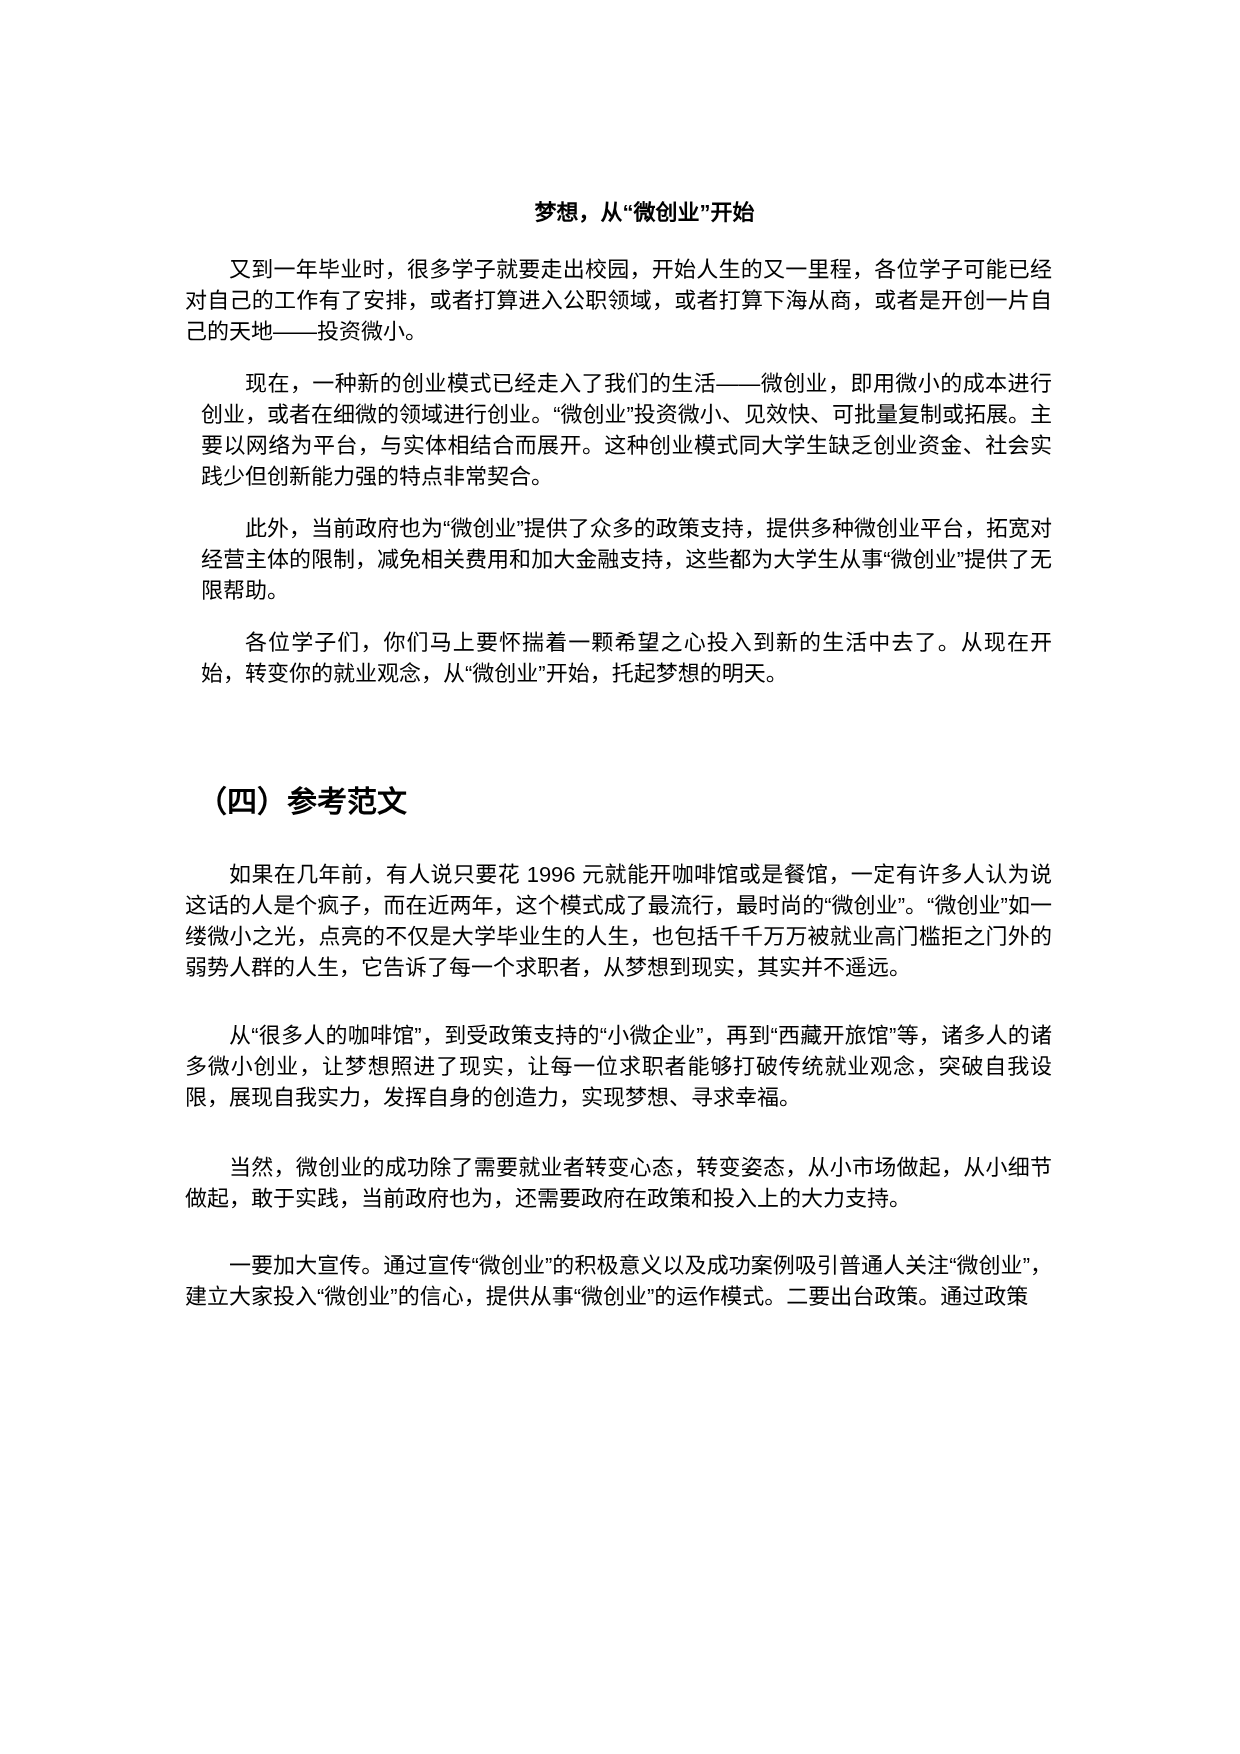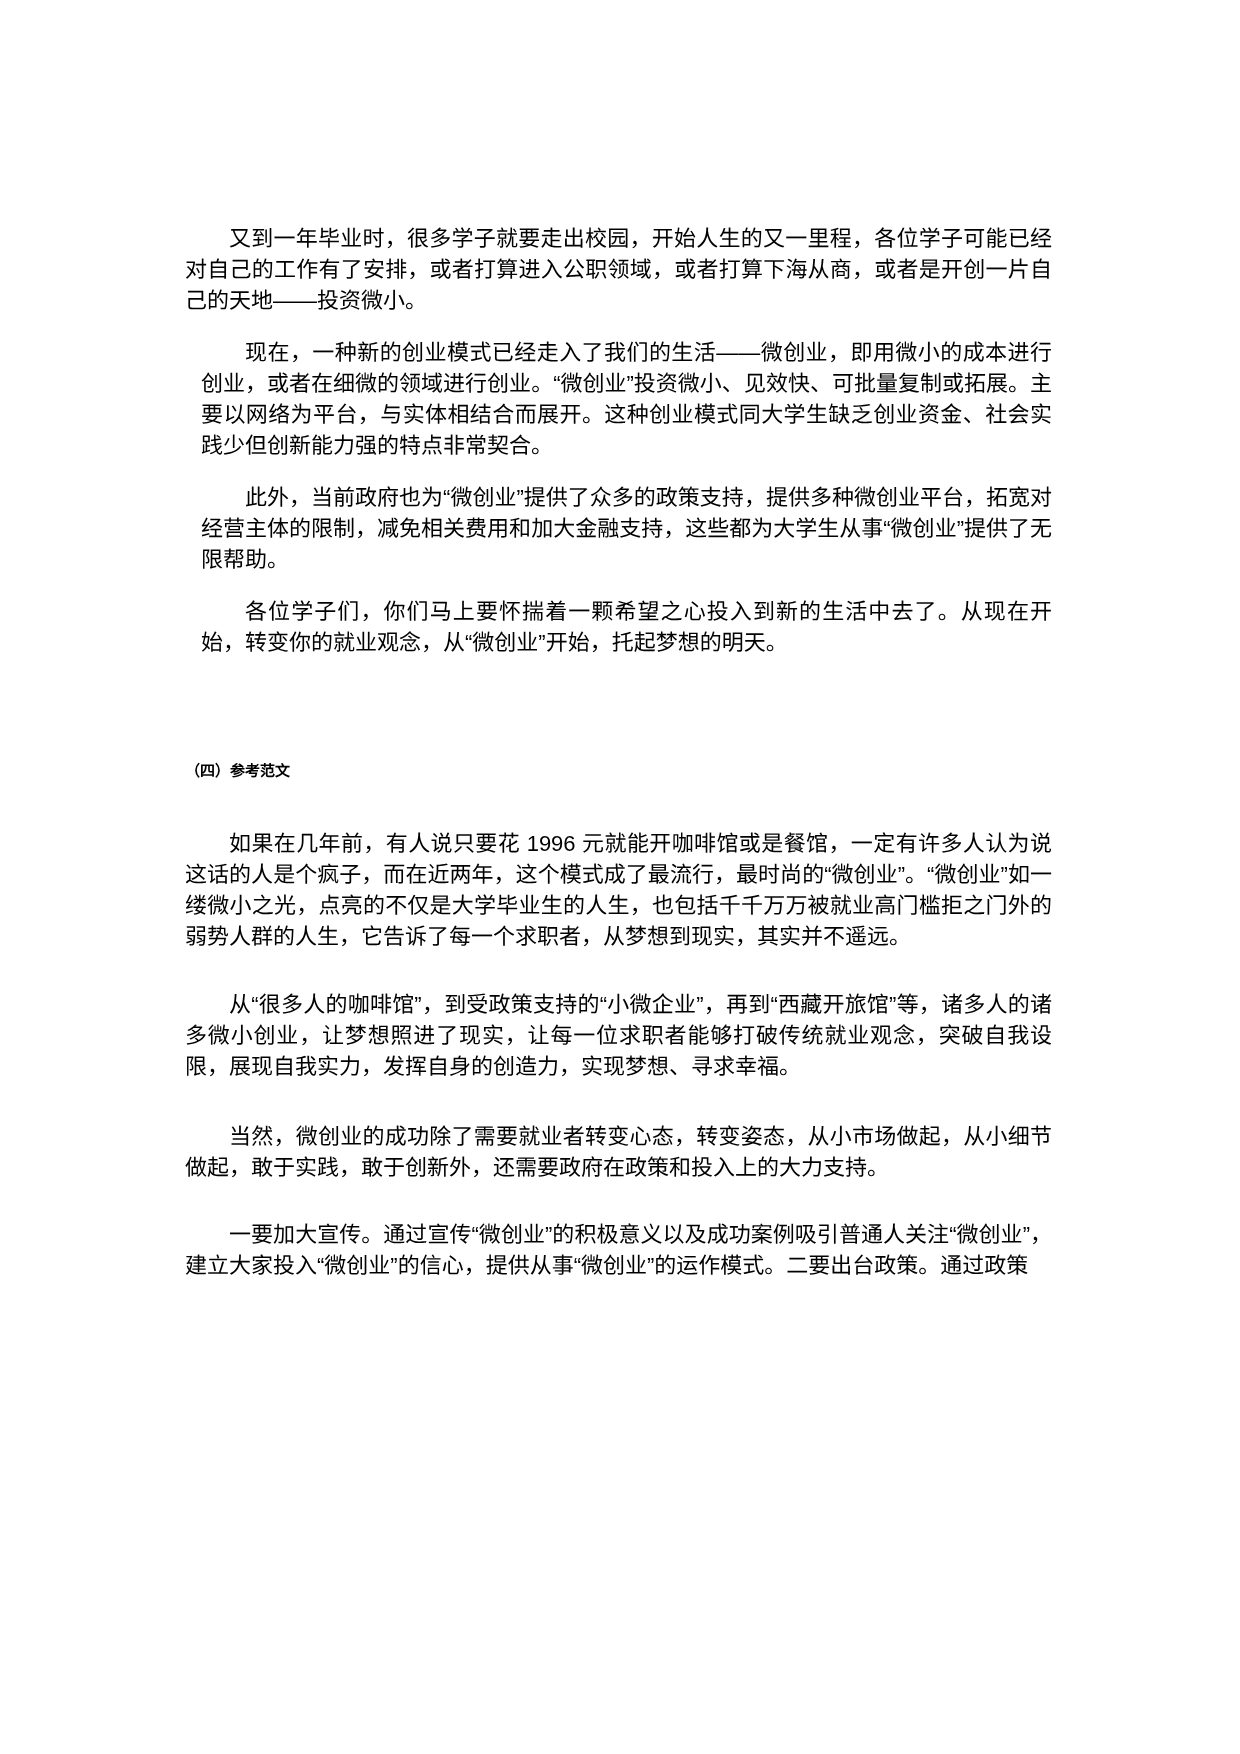--- a/index.html
+++ b/index.html
@@ -25,22 +25,22 @@
   }
   .doc-title {
     margin: 0;
     font-size: 22px;
     font-weight: bold;
     text-align: center;
     text-indent: 0;
     padding-left: 52px; 
   }
   .section-heading {
-    margin: 0;
-    font-size: 15px;
+    margin: 12px;
+    font-size: 30px;
     font-weight: bold;
     text-align: left;
     text-indent: 0;
   }
   .para {
     margin: 0;
     text-indent: 2em;
   }
   
   .mt26 { margin-top: 26px; }
@@ -50,34 +50,35 @@
   .mt37 { margin-top: 37px; }
   .mt39 { margin-top: 39px; }
   .mt42 { margin-top: 42px; }
   .mt97 { margin-top: 97px; }
 </style>
 </head>
 <body>
 
 <div class="page">
 
+  <h1 class="doc-title">梦想，从“微创业”开始</h1>
 
   <p class="para mt26">又到一年毕业时，很多学子就要走出校园，开始人生的又一里程，各位学子可能已经对自己的工作有了安排，或者打算进入公职领域，或者打算下海从商，或者是开创一片自己的天地——投资微小。</p>
 
   <p class="para mt21">现在，一种新的创业模式已经走入了我们的生活——微创业，即用微小的成本进行创业，或者在细微的领域进行创业。“微创业”投资微小、见效快、可批量复制或拓展。主要以网络为平台，与实体相结合而展开。这种创业模式同大学生缺乏创业资金、社会实践少但创新能力强的特点非常契合。</p>
 
   <p class="para mt21">此外，当前政府也为“微创业”提供了众多的政策支持，提供多种微创业平台，拓宽对经营主体的限制，减免相关费用和加大金融支持，这些都为大学生从事“微创业”提供了无限帮助。</p>
 
   <p class="para mt21">各位学子们，你们马上要怀揣着一颗希望之心投入到新的生活中去了。从现在开始，转变你的就业观念，从“微创业”开始，托起梦想的明天。</p>
 
   <h2 class="section-heading mt97">（四）参考范文</h2>
 
 
 
   <p class="para mt42">如果在几年前，有人说只要花 1996 元就能开咖啡馆或是餐馆，一定有许多人认为说这话的人是个疯子，而在近两年，这个模式成了最流行，最时尚的“微创业”。“微创业”如一缕微小之光，点亮的不仅是大学毕业生的人生，也包括千千万万被就业高门槛拒之门外的弱势人群的人生，它告诉了每一个求职者，从梦想到现实，其实并不遥远。</p>
 
   <p class="para mt37">从“很多人的咖啡馆”，到受政策支持的“小微企业”，再到“西藏开旅馆”等，诸多人的诸多微小创业，让梦想照进了现实，让每一位求职者能够打破传统就业观念，突破自我设限，展现自我实力，发挥自身的创造力，实现梦想、寻求幸福。</p>
 
-  <p class="para mt39">当然，微创业的成功除了需要就业者转变心态，转变姿态，从小市场做起，从小细节做起，敢于实践，敢于创新外，还需要政府在政策和投入上的大力支持。</p>
+  <p class="para mt39">当然，微创业的成功除了需要就业者转变心态，转变姿态，从小市场做起，从小细节做起，敢于实践，当前政府也为，还需要政府在政策和投入上的大力支持。</p>
 
   <p class="para mt36">一要加大宣传。通过宣传“微创业”的积极意义以及成功案例吸引普通人关注“微创业”，建立大家投入“微创业”的信心，提供从事“微创业”的运作模式。二要出台政策。通过政策</p>
 
 </div>
 
 </body></html>

